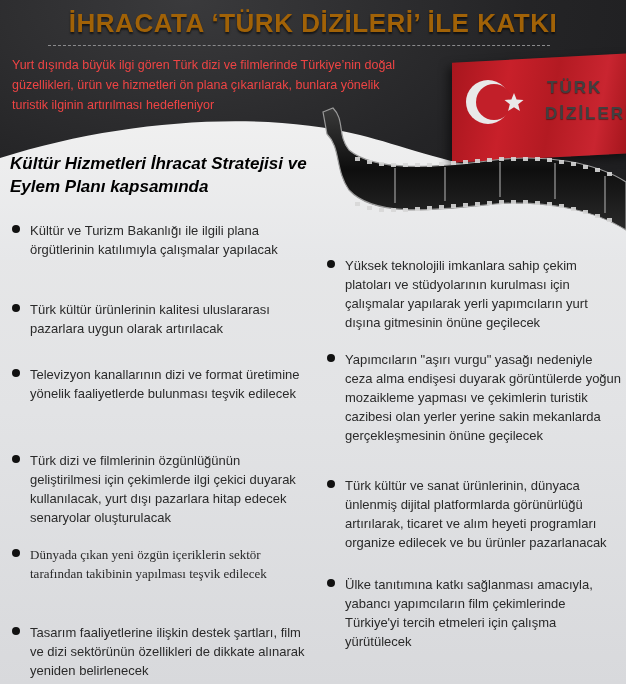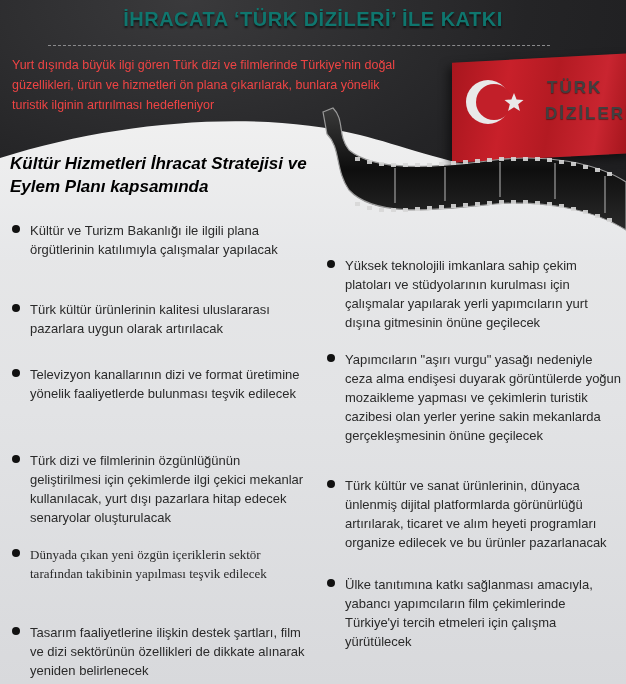--- a/index.html
+++ b/index.html
@@ -9,22 +9,22 @@
     font-family: "Liberation Sans", "DejaVu Sans", sans-serif;
     background: linear-gradient(180deg, #ececec 0%, #e2e3e5 60%, #d8d9dc 100%);
   }
   .dark-band {
     position: absolute; left: 0; top: 0; width: 626px; height: 250px;
     background: radial-gradient(ellipse at 30% 0%, #3a3a3c 0%, #242426 55%, #1c1c1e 100%);
   }
   .curve-svg { position: absolute; left: 0; top: 0; width: 626px; height: 260px; }
   .title {
     position: absolute; left: 0; width: 626px; top: 8px;
-    text-align: center; color: #0f766e; font-weight: bold;
-    font-size: 20px; letter-spacing: 0.5px;
+    text-align: center; color: #a16207; font-weight: bold;
+    font-size: 26px; letter-spacing: 0.5px;
     text-shadow: 0 2px 2px rgba(0,0,0,0.6);
   }
   .title-rule {
     position: absolute; left: 48px; top: 45px; width: 502px; height: 0;
     border-top: 1px dashed #8a8a8c;
   }
   .intro {
     position: absolute; left: 12px; top: 55px; width: 400px;
     color: #ef4444; font-size: 12.5px; line-height: 20px;
   }
@@ -157,21 +157,21 @@
 <div class="bullet" style="left:8px; top:300px; width:300px;">
   <span class="dot"></span>
   <span>Türk kültür ürünlerinin kalitesi uluslararası pazarlara uygun olarak artırılacak</span>
 </div>
 <div class="bullet" style="left:8px; top:365px; width:300px;">
   <span class="dot"></span>
   <span>Televizyon kanallarının dizi ve format üretimine yönelik faaliyetlerde bulunması teşvik edilecek</span>
 </div>
 <div class="bullet" style="left:8px; top:451px; width:300px;">
   <span class="dot"></span>
-  <span>Türk dizi ve filmlerinin özgünlüğünün geliştirilmesi için çekimlerde ilgi çekici mekanlar kullanılacak, yurt dışı pazarlara hitap edecek senaryolar oluşturulacak</span>
+  <span>Türk dizi ve filmlerinin özgünlüğünün geliştirilmesi için çekimlerde ilgi çekici duyarak kullanılacak, yurt dışı pazarlara hitap edecek senaryolar oluşturulacak</span>
 </div>
 <div class="bullet" style="left:8px; top:545px; width:300px;font-family:Liberation Serif, serif;">
   <span class="dot"></span>
   <span>Dünyada çıkan yeni özgün içeriklerin sektör tarafından takibinin yapılması teşvik edilecek</span>
 </div>
 <div class="bullet" style="left:8px; top:623px; width:300px;">
   <span class="dot"></span>
   <span>Tasarım faaliyetlerine ilişkin destek şartları, film ve dizi sektörünün özellikleri de dikkate alınarak yeniden belirlenecek</span>
 </div>
 

